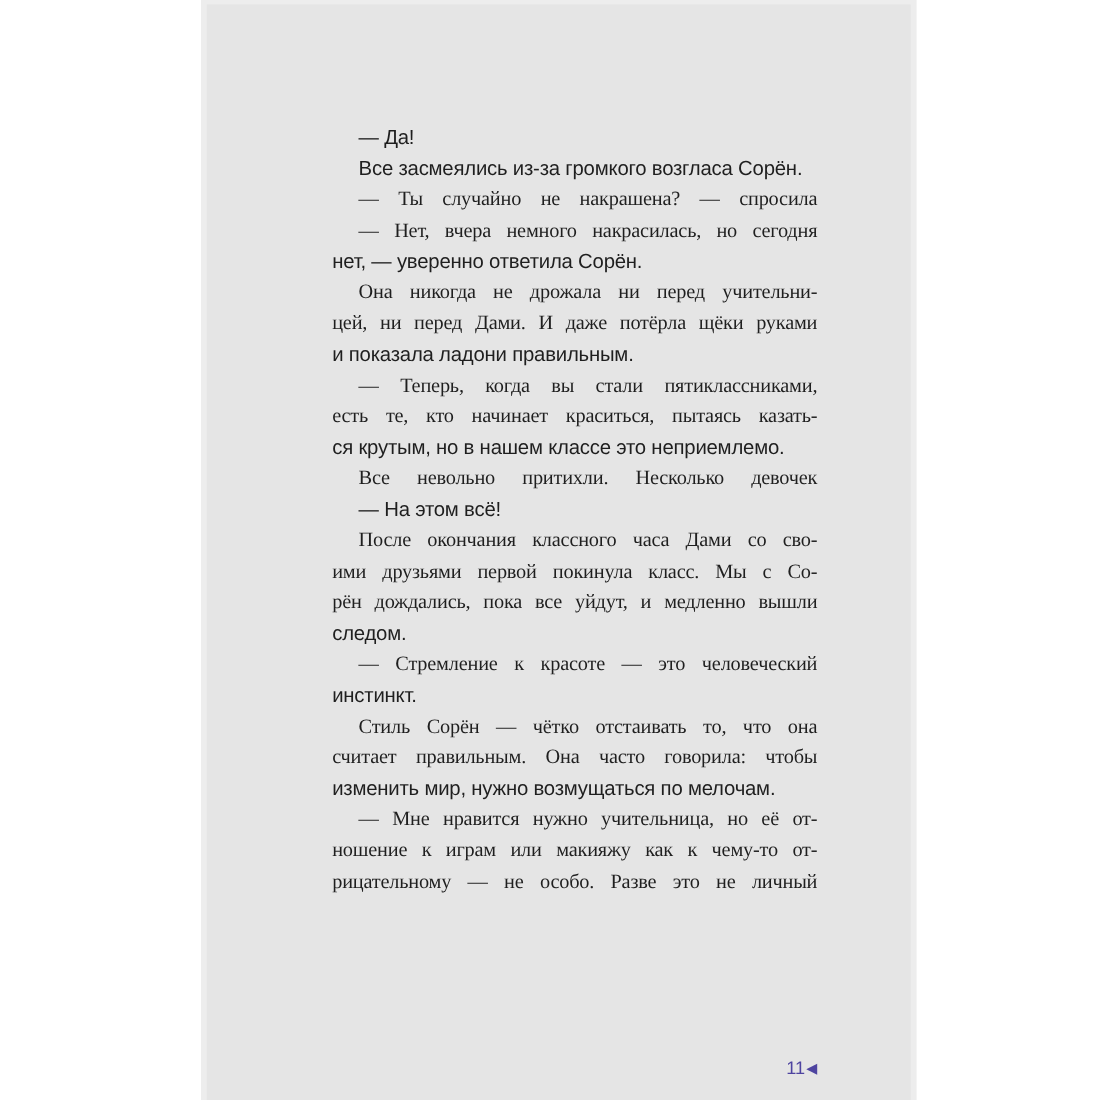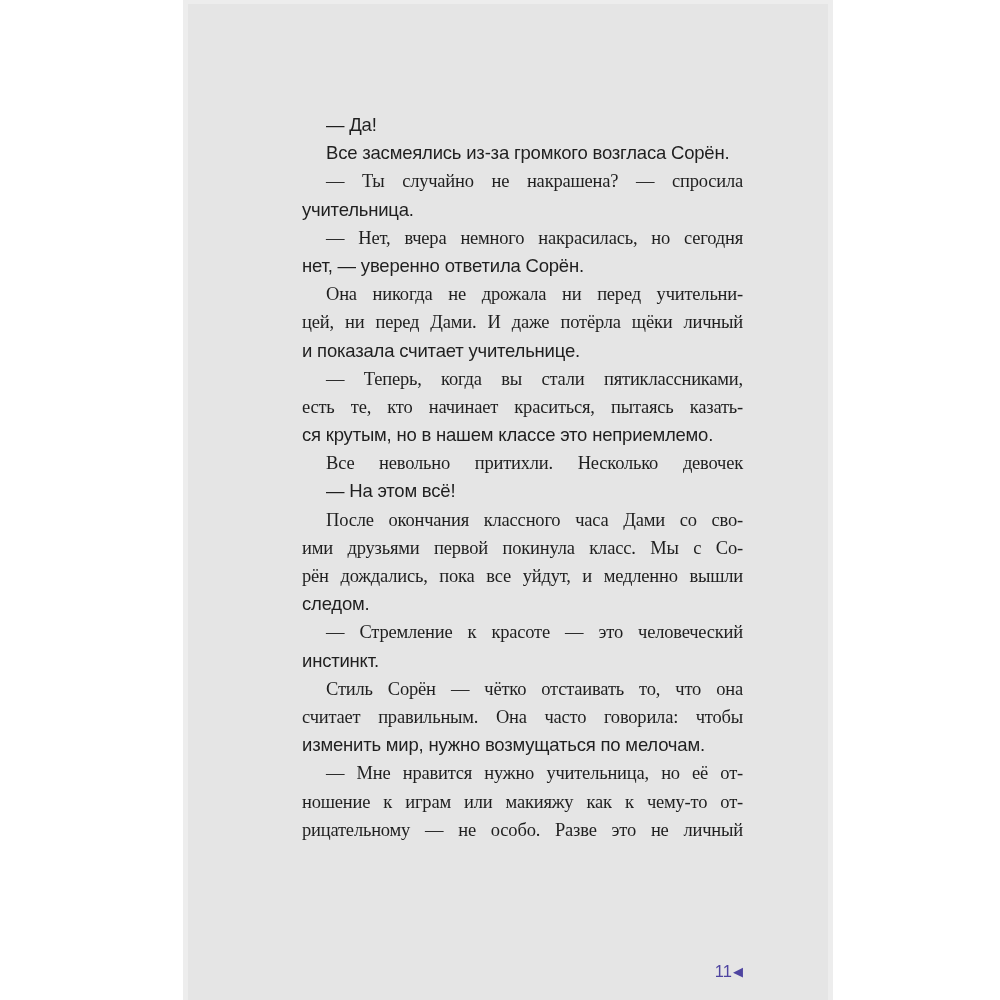--- a/index.html
+++ b/index.html
@@ -72,30 +72,29 @@
   <div class="book-page" style="border-color: rgb(237, 237, 237);">
     <div class="text-block" id="text-block" style="color: rgb(31, 31, 31);">
         <div class="para">
           <div class="line indent">— Да!</div>
         </div>
         <div class="para">
           <div class="line indent">Все засмеялись из-за громкого возгласа Сорён.</div>
         </div>
         <div class="para">
           <div class="line just indent">— Ты случайно не накрашена? — спросила</div>
-          <div class="line">учительница.</div>
         </div>
         <div class="para">
           <div class="line just indent">— Нет, вчера немного накрасилась, но сегодня</div>
           <div class="line">нет, — уверенно ответила Сорён.</div>
         </div>
         <div class="para">
           <div class="line just indent">Она никогда не дрожала ни перед учительни-</div>
-          <div class="line just">цей, ни перед Дами. И даже потёрла щёки личный</div>
-          <div class="line">и показала считает учительнице.</div>
+          <div class="line just">цей, ни перед Дами. И даже потёрла щёки руками</div>
+          <div class="line">и показала ладони правильным.</div>
         </div>
         <div class="para">
           <div class="line just indent">— Теперь, когда вы стали пятиклассниками,</div>
           <div class="line just">есть те, кто начинает краситься, пытаясь казать-</div>
           <div class="line">ся крутым, но в нашем классе это неприемлемо.</div>
         </div>
         <div class="para">
           <div class="line just indent">Все невольно притихли. Несколько девочек</div>
         </div>
         <div class="para">

